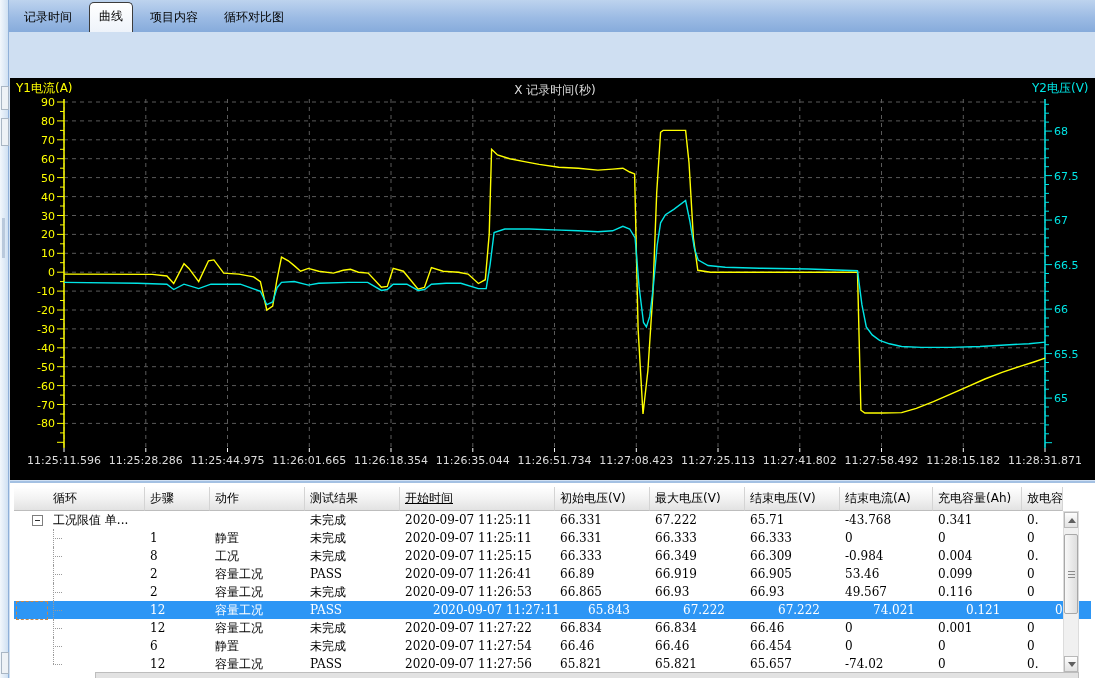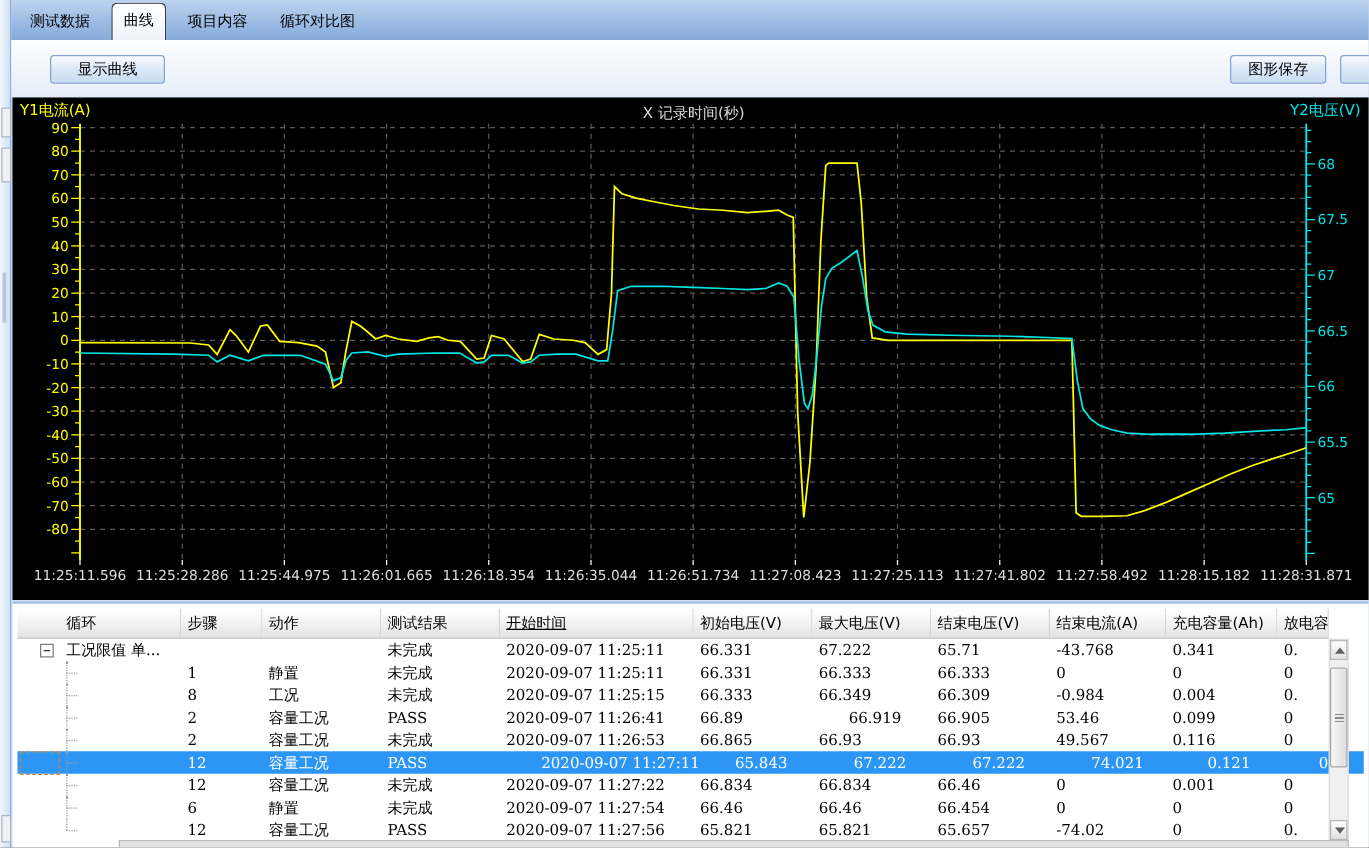--- a/index.html
+++ b/index.html
@@ -69,31 +69,26 @@
   <div class="sliver">
     <div class="frag" style="top:86px;height:22px;"></div>
     <div class="frag" style="top:118px;height:26px;"></div>
     <div class="split" style="top:218px;height:40px;"></div>
     <div class="frag" style="top:652px;height:20px;"></div>
   </div>
 
   <div class="main">
 
     <div class="tabbar" id="tabbar">
-        <div class="tab">测试数据</div>
+        <div class="tab">记录时间</div>
         <div class="tab active">曲线</div>
         <div class="tab">项目内容</div>
         <div class="tab">循环对比图</div>
       </div>
 
-    <div class="toolbar">
-      <button class="btn btn-show">显示曲线</button>
-      <button class="btn btn-save">图形保存</button>
-      <button class="btn btn-over">曲线</button>
-    </div>
 
     <div class="chart-panel">
       <svg id="chart" width="1085" height="402">
           <line x1="54" y1="24.0" x2="1035" y2="24.0" stroke="#5a5a5a" stroke-width="1" stroke-dasharray="4 4"></line>
           <line x1="54" y1="42.9" x2="1035" y2="42.9" stroke="#5a5a5a" stroke-width="1" stroke-dasharray="4 4"></line>
           <line x1="54" y1="61.8" x2="1035" y2="61.8" stroke="#5a5a5a" stroke-width="1" stroke-dasharray="4 4"></line>
           <line x1="54" y1="80.7" x2="1035" y2="80.7" stroke="#5a5a5a" stroke-width="1" stroke-dasharray="4 4"></line>
           <line x1="54" y1="99.6" x2="1035" y2="99.6" stroke="#5a5a5a" stroke-width="1" stroke-dasharray="4 4"></line>
           <line x1="54" y1="118.6" x2="1035" y2="118.6" stroke="#5a5a5a" stroke-width="1" stroke-dasharray="4 4"></line>
           <line x1="54" y1="137.5" x2="1035" y2="137.5" stroke="#5a5a5a" stroke-width="1" stroke-dasharray="4 4"></line>
@@ -312,21 +307,21 @@
             <div class="cell" style="width: 89px;">0.004</div>
             <div class="cell" style="width: 41px;">0.</div>
           </div>
           <div class="row child">
             <div class="cell c0" style="width: 131px;"></div>
             <div class="cell" style="width: 65px;">2</div>
             <div class="cell" style="width: 95px;">容量工况</div>
             <div class="cell" style="width: 95px;">PASS</div>
             <div class="cell" style="width: 155px;">2020-09-07 11:26:41</div>
             <div class="cell" style="width: 95px;">66.89</div>
-            <div class="cell" style="width: 95px; text-align: center;">66.919</div>
+            <div class="cell" style="width: 95px;">66.919</div>
             <div class="cell" style="width: 95px;">66.905</div>
             <div class="cell" style="width: 93px;">53.46</div>
             <div class="cell" style="width: 89px;">0.099</div>
             <div class="cell" style="width: 41px;">0</div>
           </div>
           <div class="row child">
             <div class="cell c0" style="width: 131px;"></div>
             <div class="cell" style="width: 65px;">2</div>
             <div class="cell" style="width: 95px;">容量工况</div>
             <div class="cell" style="width: 95px;">未完成</div>

